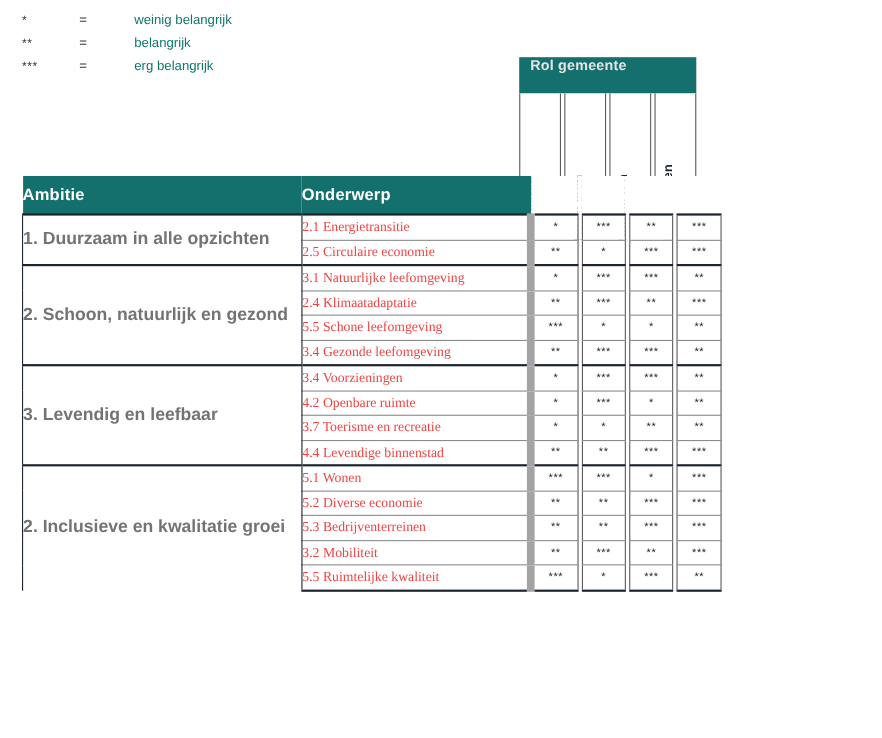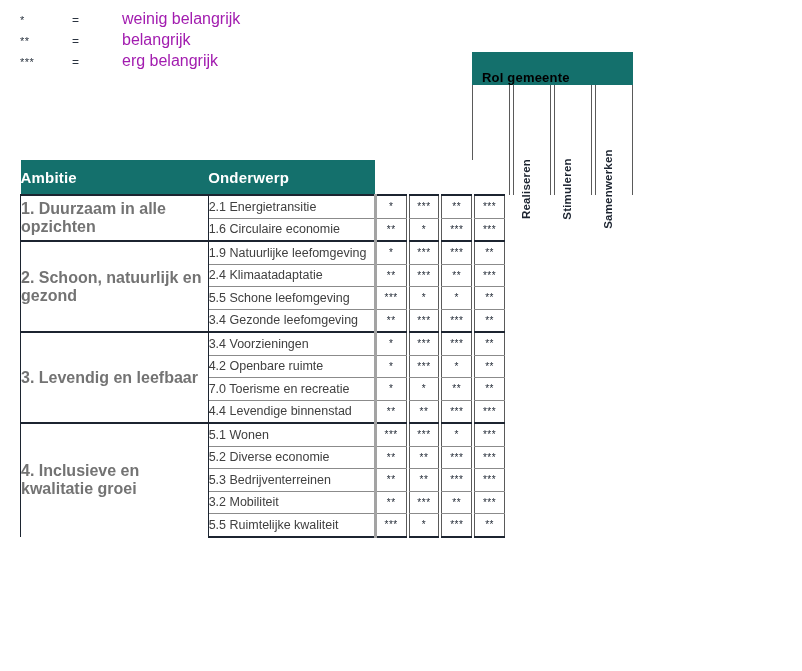--- a/index.html
+++ b/index.html
@@ -35,38 +35,38 @@
     color: #2b3440;
     line-height: 21px;
   }
   .legend-eq {
     width: 50px;
     font-size: 12px;
     color: #2b3440;
     line-height: 21px;
   }
   .legend-label {
-    font-size: 16px;
-    color: #a21caf;
+    font-size: 12px;
+    color: #0f766e;
     line-height: 21px;
   }
 
   
   #rol-header {
     position: absolute;
     left: 472px;
     top: 52px;
     width: 161px;
     height: 33px;
     background: #14706c;
-    color: #000000;
+    color: #e5e5e5;
     font-size: 13px;
     font-weight: bold;
     display: flex;
-    align-items: flex-end;
+    align-items: flex-start;
     padding-left: 10px;
     box-sizing: border-box;
     letter-spacing: 0.2px;
   }
 
   
   #rot-header {
     position: absolute;
     left: 472px;
     top: 85px;
@@ -97,21 +97,21 @@
     font-weight: bold;
     color: #1c2430;
     letter-spacing: 0.2px;
   }
 
   
   #grid {
     position: absolute;
     left: 20px;
     top: 160px;
-    width: 485px;
+    width: 636px;
     border-collapse: collapse;
   }
   #grid td, #grid th {
     padding: 0;
     margin: 0;
   }
 
   .hdr {
     background: #14706c;
     color: #ffffff;
@@ -131,27 +131,28 @@
     border-right: 1px solid #1c2430;
     font-size: 16px;
     font-weight: bold;
     color: #737373;
     padding-left: 15px;
     vertical-align: middle;
     background: #ffffff;
   }
   td.onderwerp-cell {
     width: 202px;
-    border-right: 3px solid #a3a3a3;
+    border-right: 7px solid #a3a3a3;
     border-bottom: 1px solid #8b8b8b;
     font-size: 12.5px;
-    color: #404040;
+    color: #ef4444;
     padding-left: 8px;
     height: 21.5px;
     background: #ffffff;
+    font-family: Liberation Serif, serif;
   }
   td.star-cell {
     width: 38px;
     border-left: 1px solid #5a5a5a;
     border-right: 1px solid #5a5a5a;
     border-bottom: 1px solid #8b8b8b;
     text-align: center;
     font-size: 10px;
     letter-spacing: 0.5px;
     color: #1c2430;
@@ -236,32 +237,32 @@
         <td class="onderwerp-cell">2.1 Energietransitie</td>
         <td class="star-cell">*</td>
         <td class="gap-cell"></td>
         <td class="star-cell">***</td>
         <td class="gap-cell"></td>
         <td class="star-cell">**</td>
         <td class="gap-cell"></td>
         <td class="star-cell">***</td>
       </tr>
       <tr>
-        <td class="onderwerp-cell">1.6 Circulaire economie</td>
+        <td class="onderwerp-cell">2.5 Circulaire economie</td>
         <td class="star-cell">**</td>
         <td class="gap-cell"></td>
         <td class="star-cell">*</td>
         <td class="gap-cell"></td>
         <td class="star-cell">***</td>
         <td class="gap-cell"></td>
         <td class="star-cell">***</td>
       </tr>
       <tr class="group-start">
         <td class="ambitie-cell" rowspan="4">2. Schoon, natuurlijk en gezond</td>
-        <td class="onderwerp-cell">1.9 Natuurlijke leefomgeving</td>
+        <td class="onderwerp-cell">3.1 Natuurlijke leefomgeving</td>
         <td class="star-cell">*</td>
         <td class="gap-cell"></td>
         <td class="star-cell">***</td>
         <td class="gap-cell"></td>
         <td class="star-cell">***</td>
         <td class="gap-cell"></td>
         <td class="star-cell">**</td>
       </tr>
       <tr>
         <td class="onderwerp-cell">2.4 Klimaatadaptatie</td>
@@ -308,41 +309,41 @@
         <td class="onderwerp-cell">4.2 Openbare ruimte</td>
         <td class="star-cell">*</td>
         <td class="gap-cell"></td>
         <td class="star-cell">***</td>
         <td class="gap-cell"></td>
         <td class="star-cell">*</td>
         <td class="gap-cell"></td>
         <td class="star-cell">**</td>
       </tr>
       <tr>
-        <td class="onderwerp-cell">7.0 Toerisme en recreatie</td>
+        <td class="onderwerp-cell">3.7 Toerisme en recreatie</td>
         <td class="star-cell">*</td>
         <td class="gap-cell"></td>
         <td class="star-cell">*</td>
         <td class="gap-cell"></td>
         <td class="star-cell">**</td>
         <td class="gap-cell"></td>
         <td class="star-cell">**</td>
       </tr>
       <tr>
         <td class="onderwerp-cell">4.4 Levendige binnenstad</td>
         <td class="star-cell">**</td>
         <td class="gap-cell"></td>
         <td class="star-cell">**</td>
         <td class="gap-cell"></td>
         <td class="star-cell">***</td>
         <td class="gap-cell"></td>
         <td class="star-cell">***</td>
       </tr>
       <tr class="group-start">
-        <td class="ambitie-cell" rowspan="5">4. Inclusieve en kwalitatie groei</td>
+        <td class="ambitie-cell" rowspan="5">2. Inclusieve en kwalitatie groei</td>
         <td class="onderwerp-cell">5.1 Wonen</td>
         <td class="star-cell">***</td>
         <td class="gap-cell"></td>
         <td class="star-cell">***</td>
         <td class="gap-cell"></td>
         <td class="star-cell">*</td>
         <td class="gap-cell"></td>
         <td class="star-cell">***</td>
       </tr>
       <tr>

